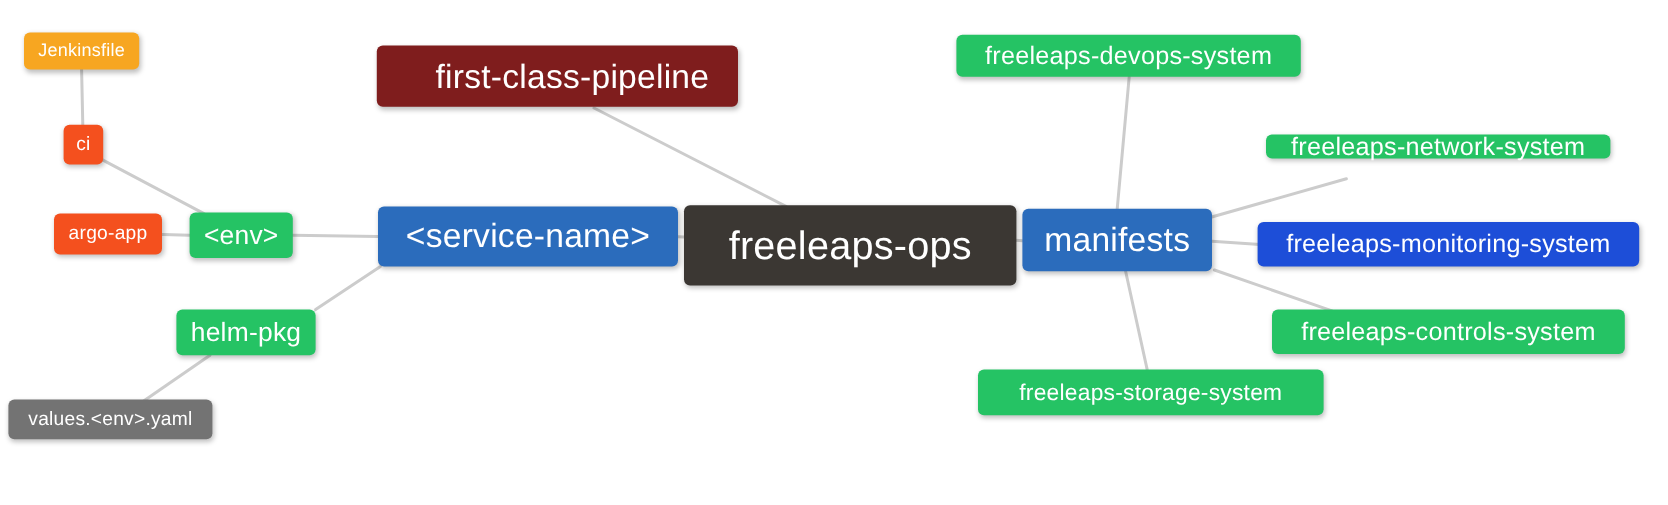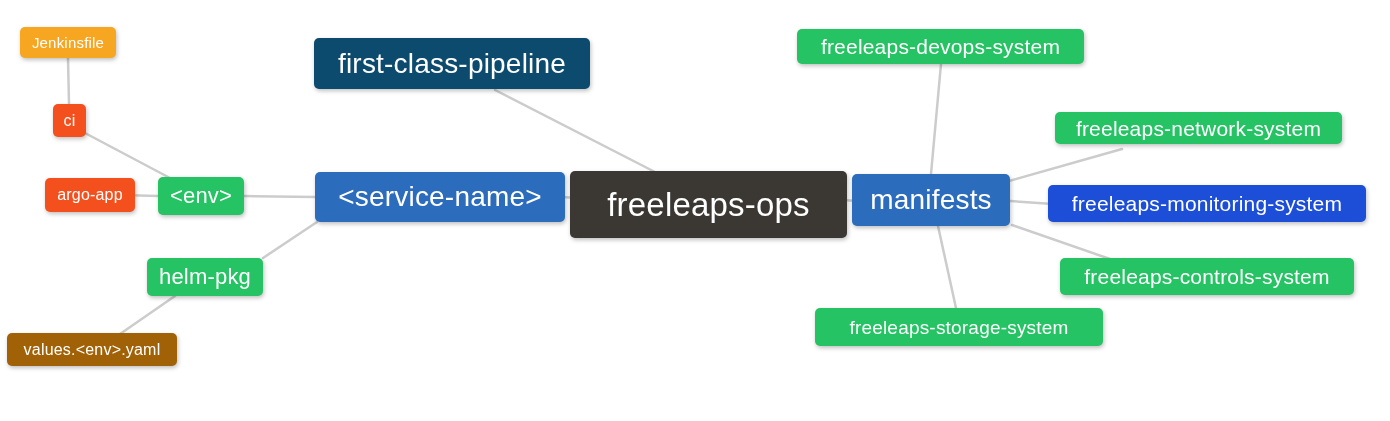--- a/index.html
+++ b/index.html
@@ -61,23 +61,23 @@
       <line x1="1009" y1="181" x2="1122" y2="149" stroke="#CCCCCC"></line>
       <line x1="1010" y1="201" x2="1053" y2="204" stroke="#CCCCCC"></line>
       <line x1="1012" y1="225" x2="1110" y2="259" stroke="#CCCCCC"></line>
       <line x1="938" y1="226" x2="956" y2="308" stroke="#CCCCCC"></line>
     </svg>
 <div class="node" style="left: 20px; top: 27px; width: 96px; height: 31px; background: rgb(247, 166, 33); font-size: 15px;">Jenkinsfile</div>
     <div class="node" style="left: 53px; top: 104px; width: 33px; height: 33px; background: rgb(244, 80, 30); font-size: 16px; text-align: center;">ci</div>
     <div class="node" style="left: 45px; top: 178px; width: 90px; height: 34px; background: rgb(244, 80, 30); font-size: 16px;">argo-app</div>
     <div class="node" style="left: 158px; top: 177px; width: 86px; height: 38px; background: rgb(37, 195, 100); font-size: 22px;">&lt;env&gt;</div>
     <div class="node" style="left: 147px; top: 258px; width: 116px; height: 38px; background: rgb(37, 195, 100); font-size: 22px;">helm-pkg</div>
-    <div class="node" style="left: 7px; top: 333px; width: 170px; height: 33px; background: #a16207; font-size: 16px;">values.&lt;env&gt;.yaml</div>
-    <div class="node" style="left: 314px; top: 38px; width: 276px; height: 51px; background: #0c4a6e; font-size: 28px;">first-class-pipeline</div>
+    <div class="node" style="left: 7px; top: 333px; width: 170px; height: 33px; background: #737373; font-size: 16px;">values.&lt;env&gt;.yaml</div>
+    <div class="node" style="left: 314px; top: 38px; width: 276px; height: 51px; background: #7f1d1d; font-size: 28px; padding-left: 25px;">first-class-pipeline</div>
     <div class="node" style="left: 315px; top: 172px; width: 250px; height: 50px; background: rgb(43, 108, 188); font-size: 28px;">&lt;service-name&gt;</div>
     <div class="node" style="left: 570px; top: 171px; width: 277px; height: 67px; background: rgb(59, 55, 51); font-size: 33px;">freeleaps-ops</div>
     <div class="node" style="left: 852px; top: 174px; width: 158px; height: 52px; background: rgb(43, 108, 188); font-size: 28px;">manifests</div>
     <div class="node" style="left: 797px; top: 29px; width: 287px; height: 35px; background: rgb(37, 195, 100); font-size: 21px;">freeleaps-devops-system</div>
-    <div class="node" style="left: 1055px; top: 112px; width: 287px; height: 32px; background: rgb(37, 195, 100); font-size: 21px;">freeleaps-network-system</div>
+    <div class="node" style="left: 1055px; top: 112px; width: 287px; height: 20px; background: rgb(37, 195, 100); font-size: 21px;">freeleaps-network-system</div>
     <div class="node" style="left: 1048px; top: 185px; width: 318px; height: 37px; background: #1d4ed8; font-size: 21px;">freeleaps-monitoring-system</div>
     <div class="node" style="left: 1060px; top: 258px; width: 294px; height: 37px; background: rgb(37, 195, 100); font-size: 21px;">freeleaps-controls-system</div>
     <div class="node" style="left: 815px; top: 308px; width: 288px; height: 38px; background: rgb(37, 195, 100); font-size: 19px;">freeleaps-storage-system</div>
   </div>
 
 </body></html>

